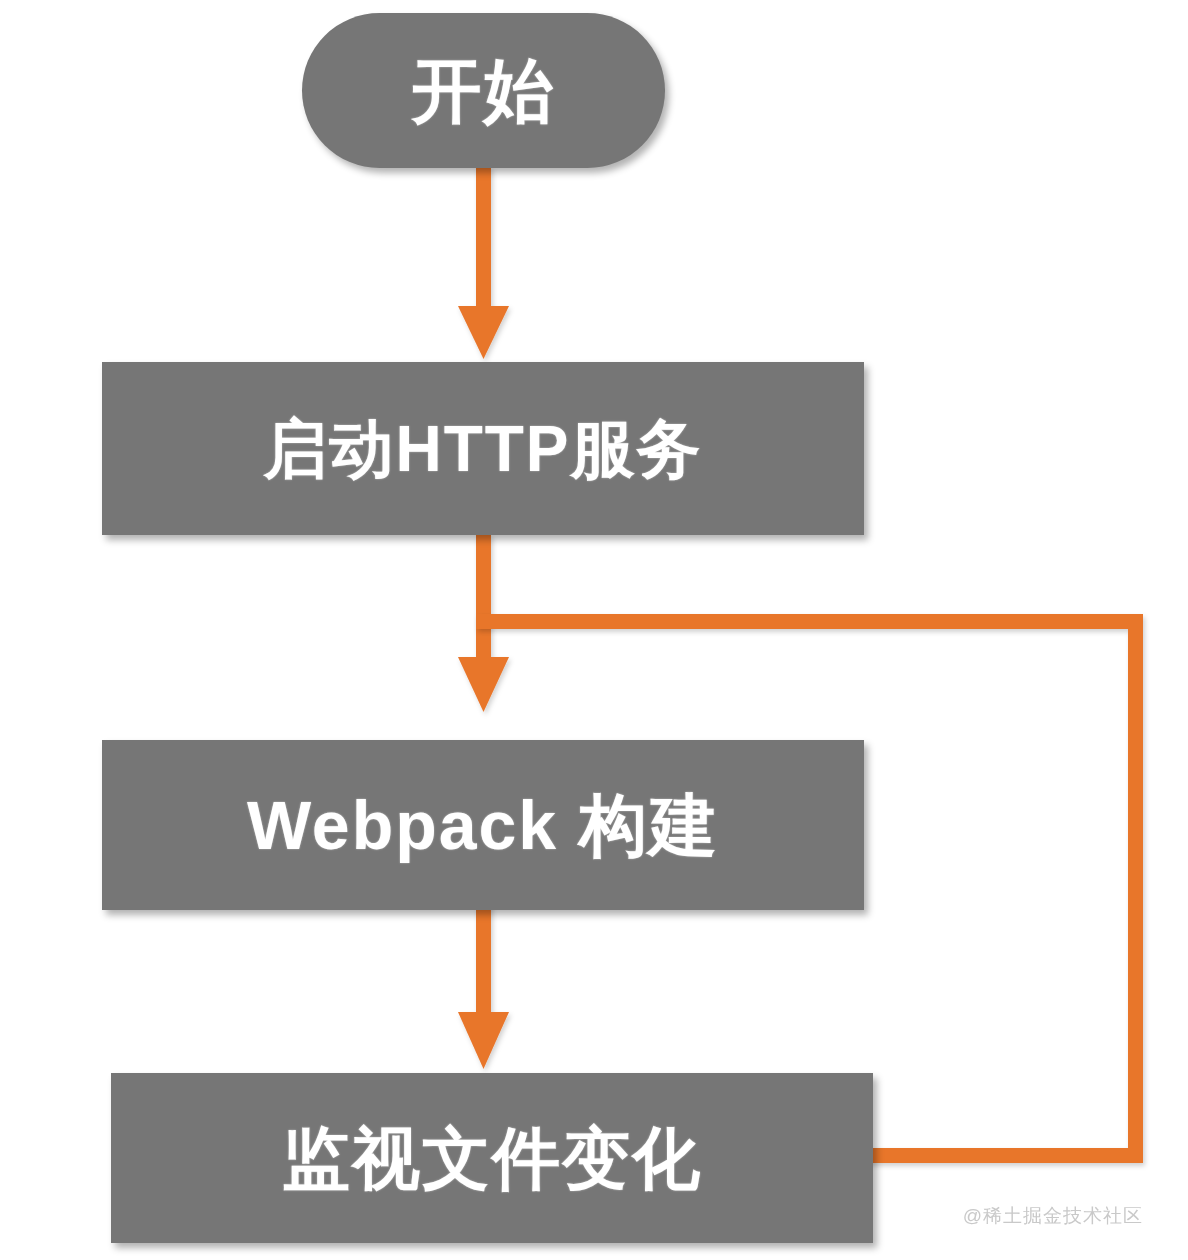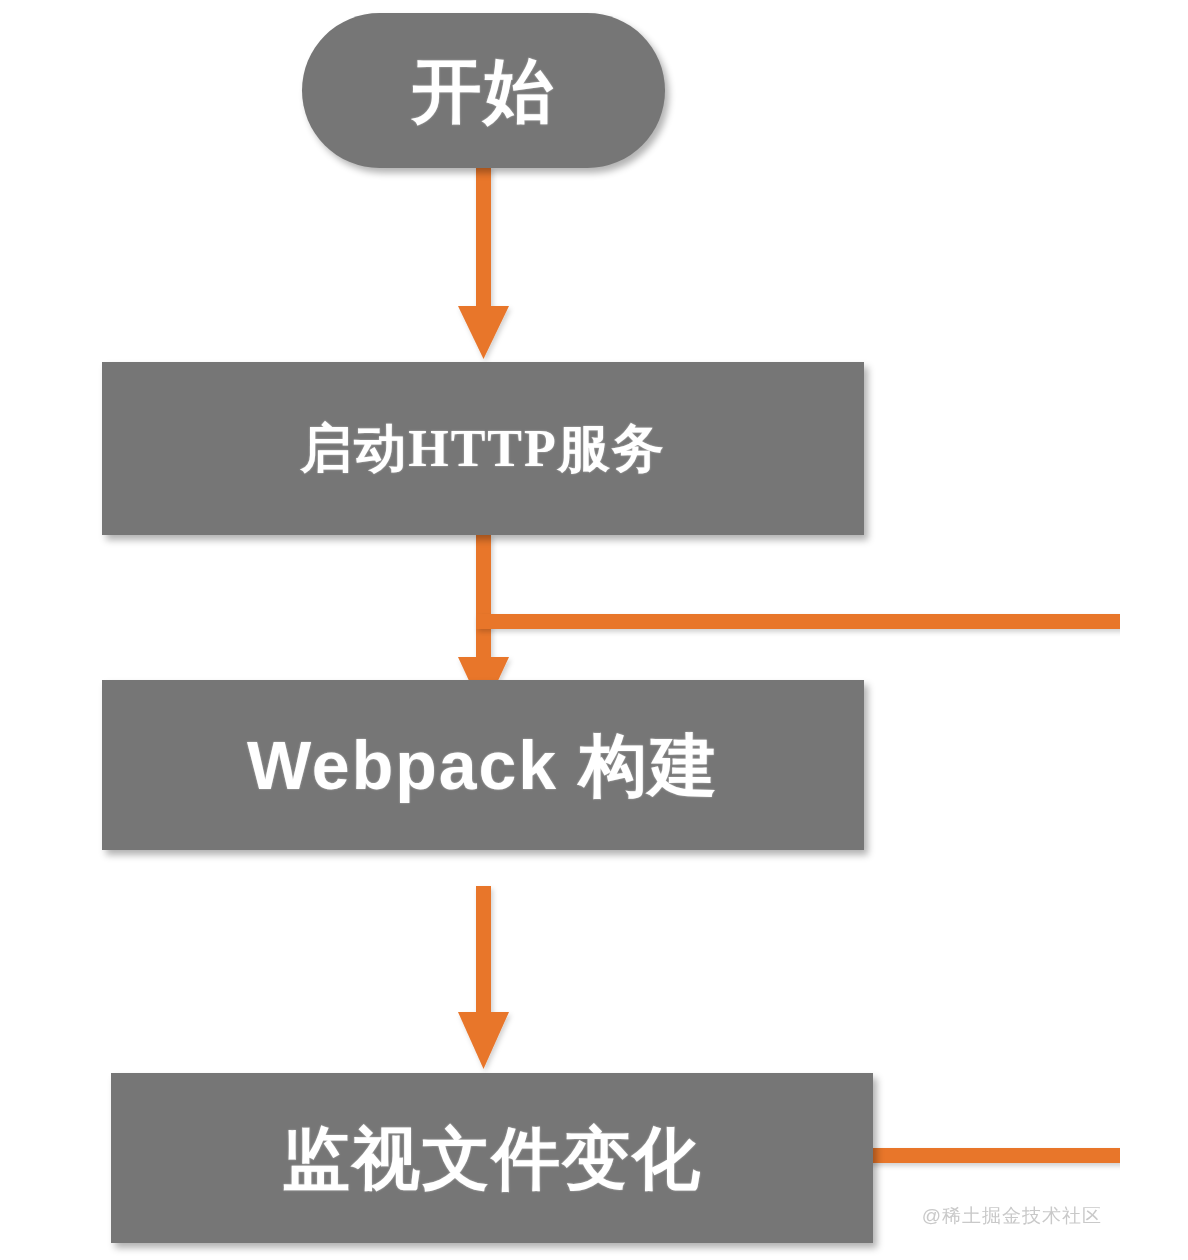--- a/index.html
+++ b/index.html
@@ -9,20 +9,21 @@
   }
   body {
     font-family: "Liberation Sans", "DejaVu Sans", sans-serif;
   }
   #canvas {
     position: relative;
     width: 1120px;
     height: 1260px;
     background: #ffffff;
     overflow: hidden;
+    padding-left: 41px;
   }
   
   .node {
     position: absolute;
     display: flex;
     align-items: center;
     justify-content: center;
     background: #767676;
     color: #ffffff;
     box-shadow: 4px 5px 7px rgba(0,0,0,0.30);
@@ -45,25 +46,25 @@
     border-radius: 78px;
   }
   #node-start .node-label { font-size: 70px; }
 
   #node-http {
     left: 102px;
     top: 362px;
     width: 762px;
     height: 173px;
   }
-  #node-http .node-label { font-size: 52px; font-family: Liberation Serif, serif; }
+  #node-http .node-label { font-size: 64px; }
 
   #node-webpack {
     left: 102px;
-    top: 680px;
+    top: 740px;
     width: 762px;
     height: 170px;
   }
   #node-webpack .node-label { font-size: 68px; }
 
   #node-watch {
     left: 111px;
     top: 1073px;
     width: 762px;
     height: 170px;

